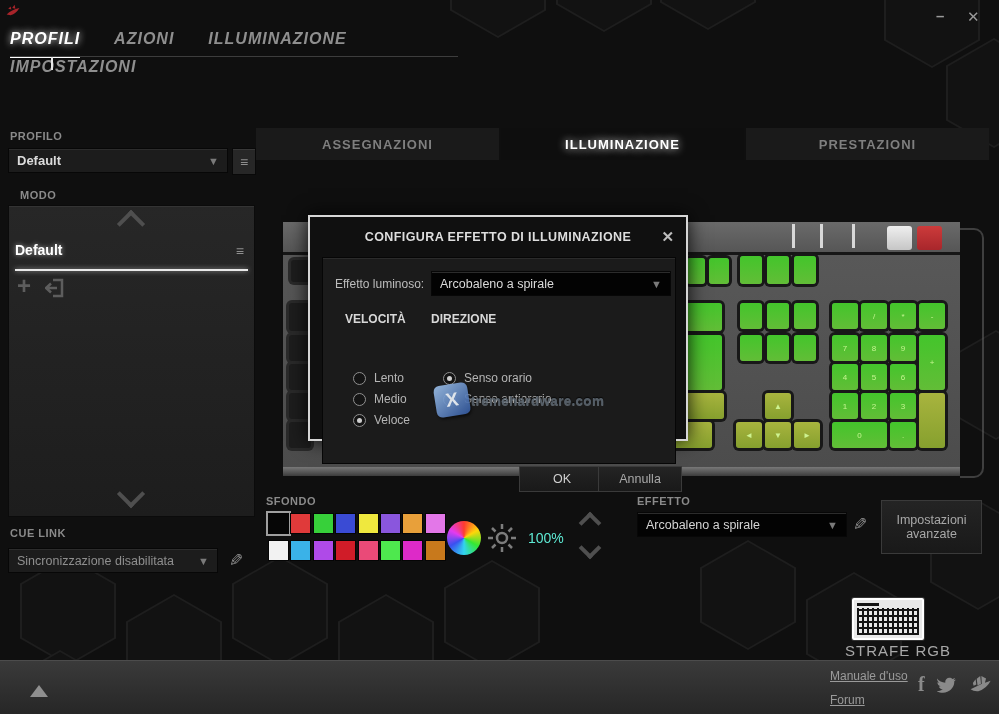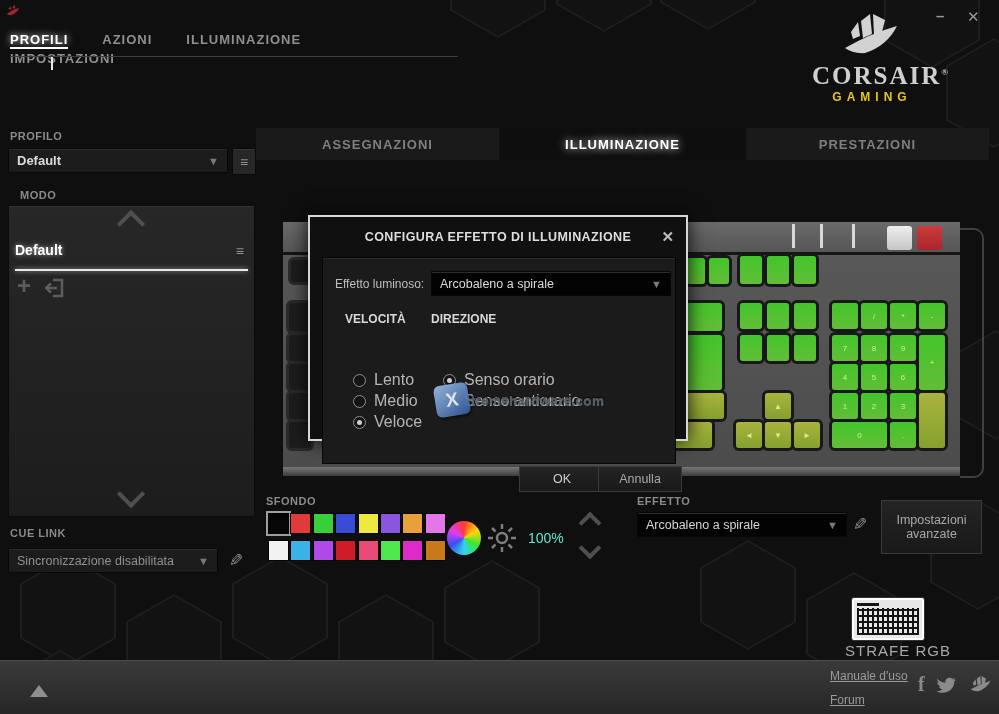--- a/index.html
+++ b/index.html
@@ -3,21 +3,21 @@
 <meta charset="utf-8">
 <style>
   html,body{margin:0;padding:0;background:#000;}
   #app{position:relative;width:999px;height:714px;overflow:hidden;background:#0f0f0f;
        font-family:"Liberation Sans",sans-serif;color:#bbb;-webkit-font-smoothing:antialiased;}
   .abs{position:absolute;}
   
   .hex{position:absolute;width:96px;height:110px;clip-path:polygon(50% 0,100% 25%,100% 75%,50% 100%,0 75%,0 25%);background:#1e1e1e;}
   .hex i{position:absolute;left:2px;top:2px;right:2px;bottom:2px;clip-path:polygon(50% 0,100% 25%,100% 75%,50% 100%,0 75%,0 25%);background:#121212;display:block;}
   
-  .nav-item{display:inline-block;font-size:13px;font-weight:bold;letter-spacing:1px;color:#8f8f8f;margin-right:34px;cursor:pointer;}
+  .nav-item{display:inline-block;font-size:16px;font-weight:bold;letter-spacing:1px;color:#8f8f8f;margin-right:34px;padding-bottom:8px;cursor:pointer;font-style:italic;}
   .nav-item.active{color:#fff;text-shadow:0 0 7px rgba(255,255,255,.9);border-bottom:2px solid #fff;}
   .nav-underline{position:absolute;left:10px;top:56px;width:448px;height:1px;background:#3d3d3d;}
   .nav-tick{position:absolute;left:51px;top:57px;width:2px;height:13px;background:#e8e8e8;}
   .sub-action{font-size:13px;font-weight:bold;color:#a5a5a5;margin-right:24px;cursor:pointer;}
   .win-btn{font-size:15px;color:#9a9a9a;cursor:pointer;line-height:1;}
   .brand-name{font-family:"Liberation Serif",serif;font-size:25px;font-weight:bold;letter-spacing:2px;color:#cfcfcf;}
   .brand-sub{font-size:12px;font-weight:bold;letter-spacing:5px;color:#e8c41e;}
   
   .side-label{font-size:11px;font-weight:bold;letter-spacing:.5px;color:#8a8a8a;}
   .dropdown{position:absolute;background:#1c1c1c;border:1px solid #070707;box-shadow:inset 0 1px 0 #2c2c2c;
@@ -77,21 +77,21 @@
   .modal{position:absolute;left:308px;top:215px;width:380px;height:226px;background:#101010;border:2px solid #d6d6d6;
          box-shadow:0 0 18px rgba(0,0,0,.9);z-index:20;box-sizing:border-box;}
   .modal-title{position:absolute;left:0;top:13px;width:100%;text-align:center;font-size:12.5px;font-weight:bold;letter-spacing:.4px;color:#dedede;}
   .modal-close{position:absolute;right:12px;top:11px;font-size:15px;font-weight:bold;color:#bdbdbd;cursor:pointer;}
   .modal-panel{position:absolute;left:12px;top:40px;width:352px;height:205px;background:#1b1b1b;border:1px solid #060606;box-shadow:inset 0 1px 0 #2b2b2b;}
   .fld-label{font-size:12px;color:#bdbdbd;}
   .col-head{font-size:12px;font-weight:bold;color:#d8d8d8;}
   .radio-row{position:absolute;display:flex;align-items:center;cursor:pointer;}
   .radio{width:11px;height:11px;border:1px solid #909090;border-radius:50%;position:relative;background:#141414;flex:0 0 auto;}
   .radio.sel::after{content:"";position:absolute;left:3px;top:3px;width:5px;height:5px;border-radius:50%;background:#cfcfcf;}
-  .radio-lbl{font-size:16px;color:#b5b5b5;margin-left:8px;white-space:nowrap;}
+  .radio-lbl{font-size:12px;color:#b5b5b5;margin-left:8px;white-space:nowrap;}
   .wm{position:absolute;left:112px;top:126px;z-index:5;display:flex;align-items:center;opacity:.92;pointer-events:none;}
   .wm-ico{width:34px;height:32px;border-radius:6px;background:linear-gradient(145deg,#9dc0e8,#30569c);
           box-shadow:1px 2px 3px rgba(0,0,0,.6);transform:rotate(-9deg);display:flex;align-items:center;justify-content:center;
           color:#eef4fb;font-weight:bold;font-size:19px;}
   .wm-txt{margin-left:-6px;font-size:13.5px;font-weight:bold;color:#5a646e;
           text-shadow:0 1px 0 rgba(160,175,190,.5),0 -1px 1px rgba(0,0,0,.8);letter-spacing:.3px;}
   svg{display:block;}
 </style>
 </head>
 <body>
@@ -150,30 +150,20 @@
     <svg width="16" height="16" viewBox="0 0 20 20">
         <path d="M2,13 Q8,7 18,5 Q14,12 7,14 Z M4,6 L7,3 L8,7 Z M9,5 L12,1 L13,6 Z" fill="#a8242a"></path>
       </svg>
   </div>
 
   <div class="abs" style="left:10px;top:30px;width:460px;height:28px;" id="main-nav"><span class="nav-item active">PROFILI</span><span class="nav-item">AZIONI</span><span class="nav-item">ILLUMINAZIONE</span><span class="nav-item">IMPOSTAZIONI</span></div>
   <div class="nav-underline"></div>
   <div class="nav-tick"></div>
 
 
-  <div class="abs" style="left:812px;top:12px;width:120px;text-align:center;">
-    <svg width="62" height="50" viewBox="0 0 62 50" style="margin:0 auto;">
-      <path d="M10,20 L17,10 L19,24 L12,27 Z" fill="#d2d2d2"></path>
-      <path d="M20,9 L29,2 L31,22 L22,26 Z" fill="#d2d2d2"></path>
-      <path d="M32,2 L44,8 L40,24 L33,23 Z" fill="#d2d2d2"></path>
-      <path d="M4,36 Q28,22 56,14 Q46,34 24,41 Q12,42 4,36 Z" fill="#d2d2d2"></path>
-    </svg>
-    <div class="brand-name"><span>CORSAIR</span><sup style="font-size:9px;">®</sup></div>
-    <div class="brand-sub">GAMING</div>
-  </div>
 
   <div class="abs win-btn" style="left:936px;top:8px;font-weight:bold;">–</div>
   <div class="abs win-btn" style="left:967px;top:9px;">✕</div>
 
   <div class="abs side-label" style="left:10px;top:130px;">PROFILO</div>
   <div class="dropdown" style="left:8px;top:148px;width:220px;height:25px;">
     <span class="val">Default</span>
     <span class="arr">▼</span>
   </div>
   <div class="sq-btn" style="left:232px;top:148px;width:22px;height:25px;">

